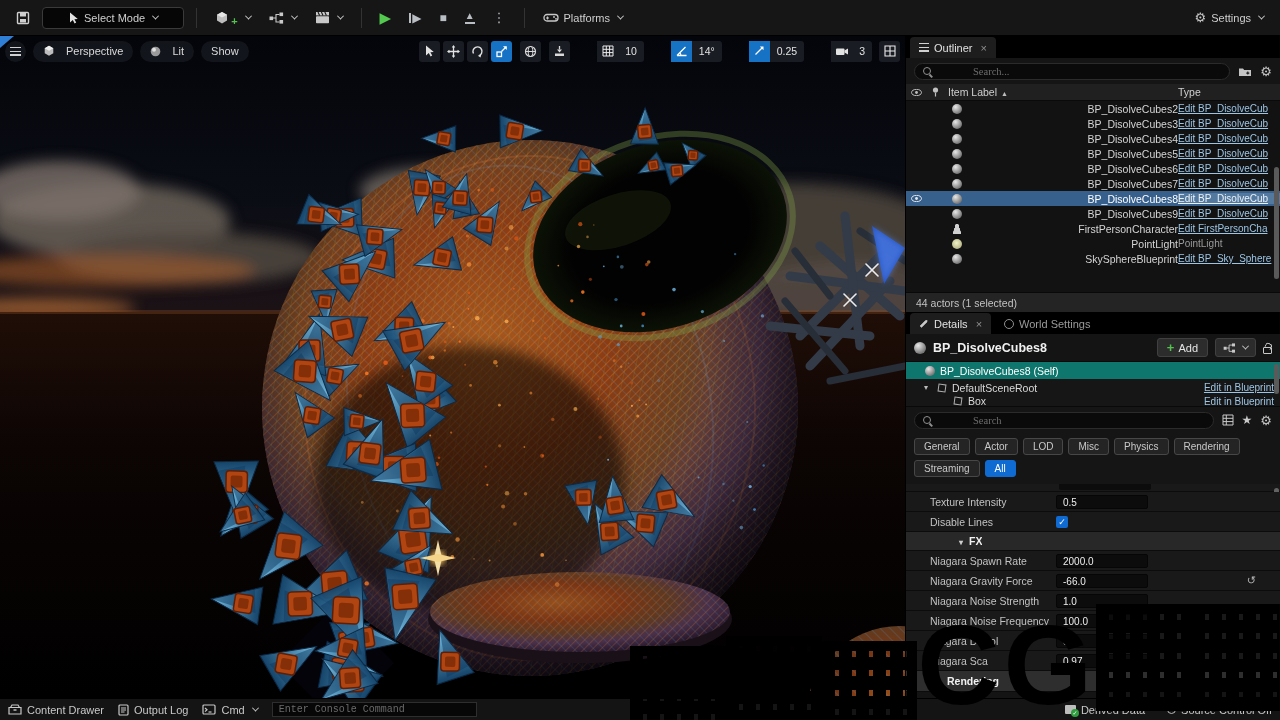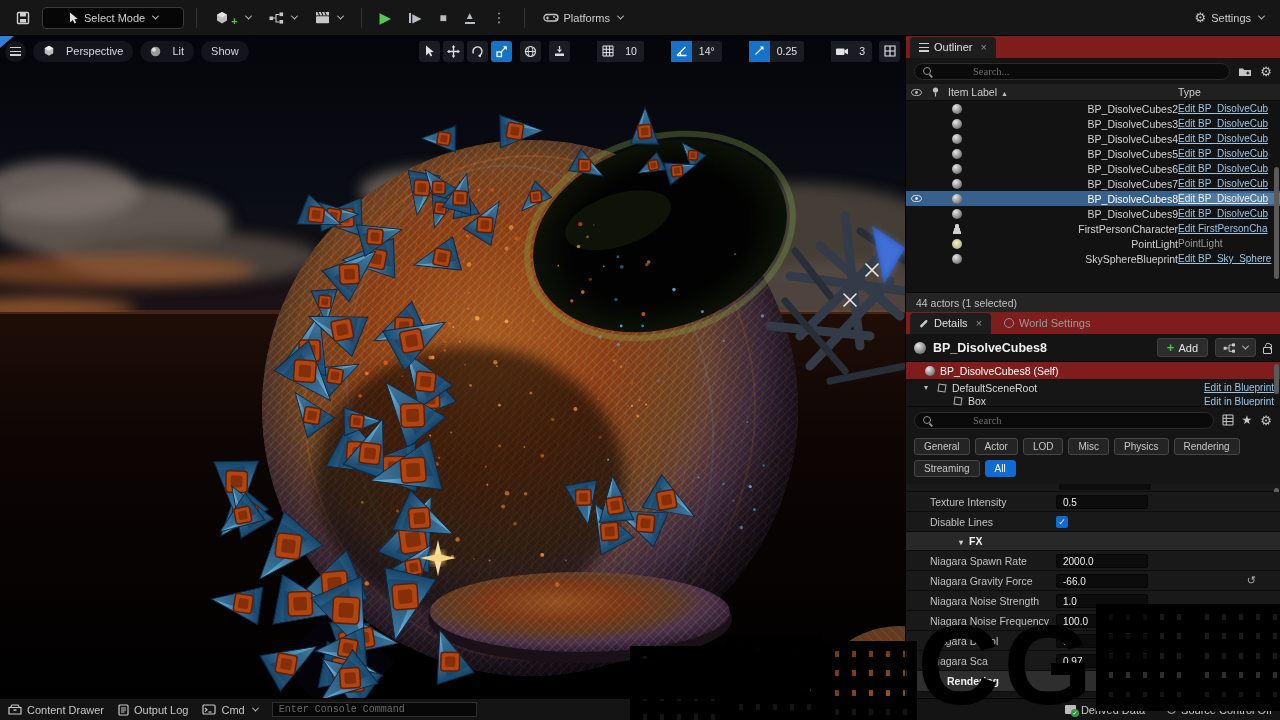--- a/index.html
+++ b/index.html
@@ -32,21 +32,21 @@
   .i-hamb { width:11px; height:9px; background:repeating-linear-gradient(0deg,#d0d0d0 0 1.6px,transparent 1.6px 3.8px); }
   .vp-right { display:flex; gap:3px; align-items:center; }
   .vbtn { width:21px; height:21px; border-radius:3px; background:rgba(28,31,37,0.9); display:flex; align-items:center; justify-content:center; }
   .vbtn.active { background:#1672c4; }
   .snapgrp { display:flex; border-radius:3px; overflow:hidden; margin-left:4px;padding-left:20px; }
   .snapgrp .vbtn { border-radius:0; }
   .snapnum { background:rgba(28,31,37,0.9); color:#e2e2e2; font-size:10.5px; display:flex; align-items:center; padding:0 7px; }
 
   
   #rightpanel { position:absolute; top:36px; left:905px; width:375px; height:662px; background:#121212; display:flex; flex-direction:column; border-left:1px solid #000; }
-  .tabstrip { height:22px; background:#7f1d1d; display:flex; align-items:center; }
+  .tabstrip { height:22px; background:#000000; display:flex; align-items:flex-end; }
   .tab { display:flex; align-items:center; gap:5px; height:21px; padding:0 9px; background:#1d1d1d; border-radius:4px 4px 0 0; color:#e0e0e0; font-size:11px; margin-left:4px; }
   .tab.inactive { background:transparent; color:#9a9a9a; }
   .tclose { color:#909090; font-size:11px; margin-left:3px; }
   .searchrow { height:26px; display:flex; align-items:center; gap:8px; padding:0 8px; background:#151515; }
   .searchpill { flex:1; display:flex; align-items:center; gap:6px; height:17px; background:#0a0a0a; border:1px solid #2b2b2b; border-radius:9px; padding:0 8px; }
   .searchpill input { flex:1; background:transparent; border:0; outline:0; color:#bdbdbd; font-size:10.5px; font-family:Liberation Serif, serif;margin-left:36px; }
   .searchpill input::placeholder { color:#6d6d6d; }
   .i-mag { position:relative; width:8px; height:8px; border:1.4px solid #8f8f8f; border-radius:50%; flex:none; }
   .i-mag::after { content:""; position:absolute; right:-3px; bottom:-2px; width:4px; height:1.5px; background:#8f8f8f; transform:rotate(45deg); }
   .rowicons { display:flex; gap:8px; align-items:center; color:#c9c9c9; }
@@ -83,21 +83,21 @@
   #details { flex:1; display:flex; flex-direction:column; }
   .dt-header { height:27px; display:flex; align-items:center; gap:7px; padding:0 8px; background:#141414; }
   .dt-name { font-size:12.5px; font-weight:bold; color:#f0f0f0; flex:1; white-space:nowrap; overflow:hidden; }
   .addbtn { display:flex; align-items:center; gap:4px; height:19px; background:#2c2c2c; border:1px solid #404040; border-radius:3px; padding:0 9px; color:#e4e4e4; }
   .addbtn .plus { color:#54c14f; font-weight:bold; font-size:13px; line-height:1; }
   .nodebtn { display:flex; align-items:center; gap:4px; height:19px; background:#2c2c2c; border:1px solid #404040; border-radius:3px; padding:0 7px; color:#c8c8c8; }
   .i-lock { position:relative; width:9px; height:7px; border:1.2px solid #c8c8c8; border-radius:1px; margin-top:5px; }
   .i-lock::before { content:""; position:absolute; left:0.5px; top:-5px; width:5px; height:5px; border:1.2px solid #c8c8c8; border-bottom:0; border-radius:3px 3px 0 0; transform:rotate(25deg); }
   #comptree { height:46px; overflow:hidden; position:relative; background:#161616; border-top:1px solid #090909; border-bottom:1px solid #090909; }
   .cmp-row { height:17px; display:flex; align-items:center; padding:0 6px; font-size:10.5px; color:#d8d8d8; gap:5px; }
-  .cmp-row.selected { background:#7f1d1d; color:#fff; }
+  .cmp-row.selected { background:#0f766e; color:#fff; }
   .cmp-row.v-1 { padding-left:18px; }
   .cmp-row.v-2 { padding-left:34px; }
   .cmp-row.clipped { height:10px; overflow:hidden; }
   .cmp-ic { width:10px; height:10px; position:relative; flex:none; }
   .cmp-name { flex:1; white-space:nowrap; overflow:hidden; }
   .cmp-link { color:#9cc4e4; text-decoration:underline; font-size:10px; white-space:nowrap; }
   .cmp-arr { font-size:8px; color:#bbb; width:8px; visibility:hidden; }
   .cmp-row.has-arrow .cmp-arr { visibility:visible; }
   #cmp-scroll { position:absolute; right:1px; top:2px; width:5px; height:30px; background:#5a5a5a; border-radius:3px; }
   #chips { display:flex; flex-wrap:wrap; gap:5px; padding:5px 8px 7px 8px; background:#151515; }

